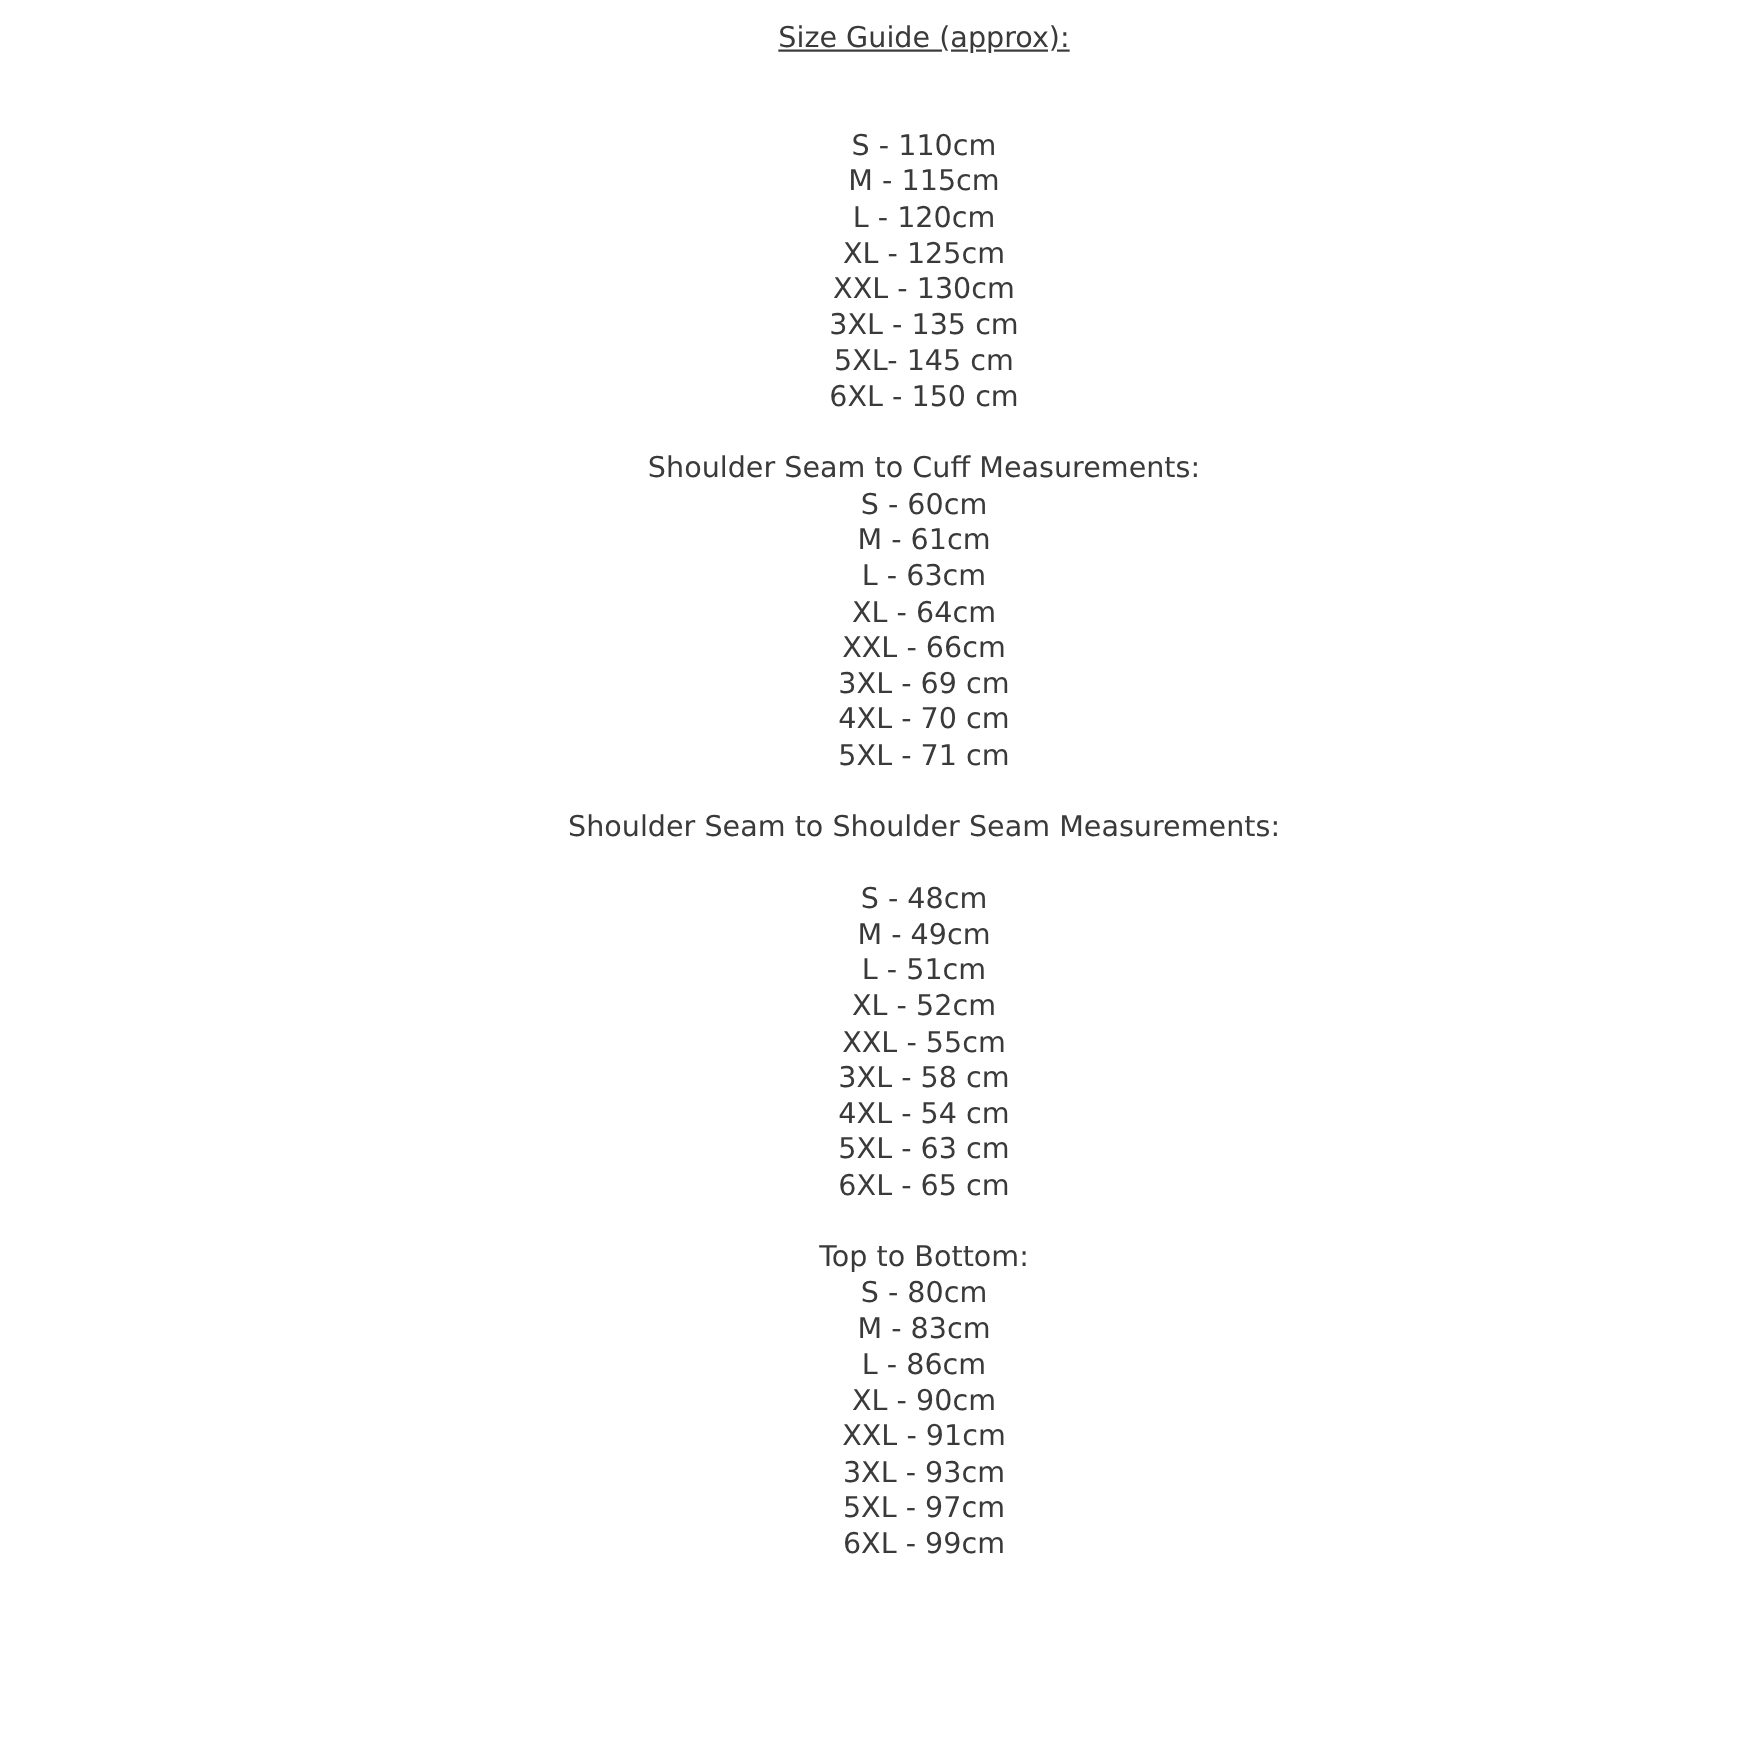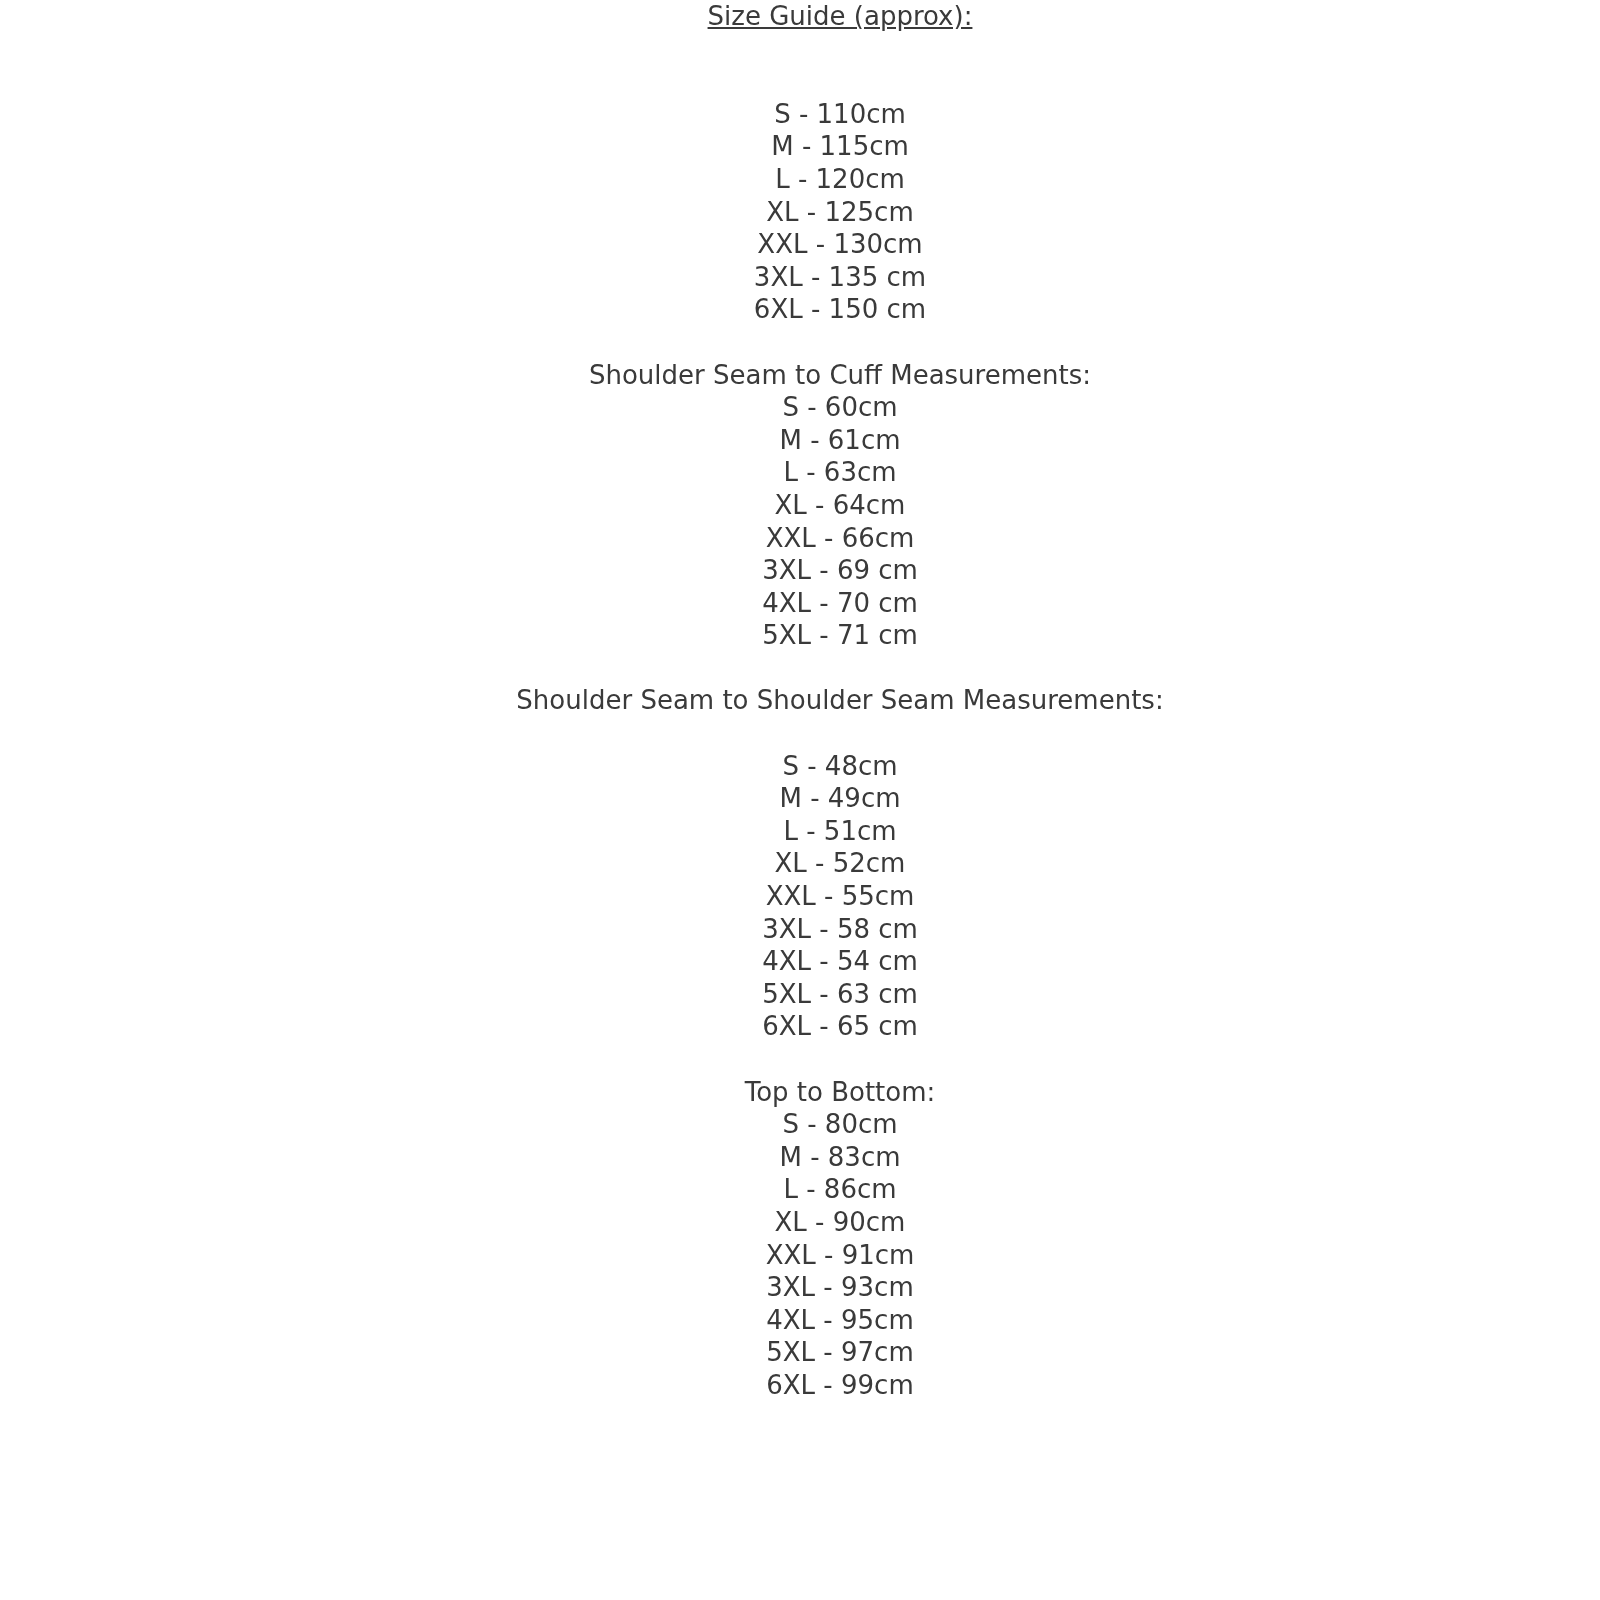--- a/index.html
+++ b/index.html
@@ -10,20 +10,21 @@
     width: 1600px;
     height: 1600px;
     background: #ffffff;
     overflow: hidden;
   }
   .page {
     position: absolute;
     top: 0;
     left: 80px;
     right: 0;
+    padding-top: 19px;
     text-align: center;
     font-family: "DejaVu Sans", sans-serif;
     font-size: 26px;
     line-height: 32.6px;
     color: #3a3a3a;
   }
   .line {
     min-height: 32.6px;
     white-space: pre;
   }
@@ -42,20 +43,21 @@
   <div class="line title">Size Guide (approx):</div>
   <div class="line blank"></div>
 
   <div class="line blank"></div>
   <div class="line item">S - 110cm</div>
   <div class="line item">M - 115cm</div>
   <div class="line item">L - 120cm</div>
   <div class="line item">XL - 125cm</div>
   <div class="line item">XXL - 130cm</div>
   <div class="line item">3XL - 135 cm</div>
+  <div class="line item">5XL- 145 cm</div>
   <div class="line item">6XL - 150 cm</div>
   <div class="line blank"></div>
 
   <div class="line heading">Shoulder Seam to Cuff Measurements:</div>
   <div class="line item">S - 60cm</div>
   <div class="line item">M - 61cm</div>
   <div class="line item">L - 63cm</div>
   <div class="line item">XL - 64cm</div>
   <div class="line item">XXL - 66cm</div>
   <div class="line item">3XL - 69 cm</div>
@@ -76,17 +78,16 @@
   <div class="line item">6XL - 65 cm</div>
   <div class="line blank"></div>
 
   <div class="line heading">Top to Bottom:</div>
   <div class="line item">S - 80cm</div>
   <div class="line item">M - 83cm</div>
   <div class="line item">L - 86cm</div>
   <div class="line item">XL - 90cm</div>
   <div class="line item">XXL - 91cm</div>
   <div class="line item">3XL - 93cm</div>
-  <div class="line item">4XL - 95cm</div>
   <div class="line item">5XL - 97cm</div>
   <div class="line item">6XL - 99cm</div>
 
 </div>
 
 </body></html>

